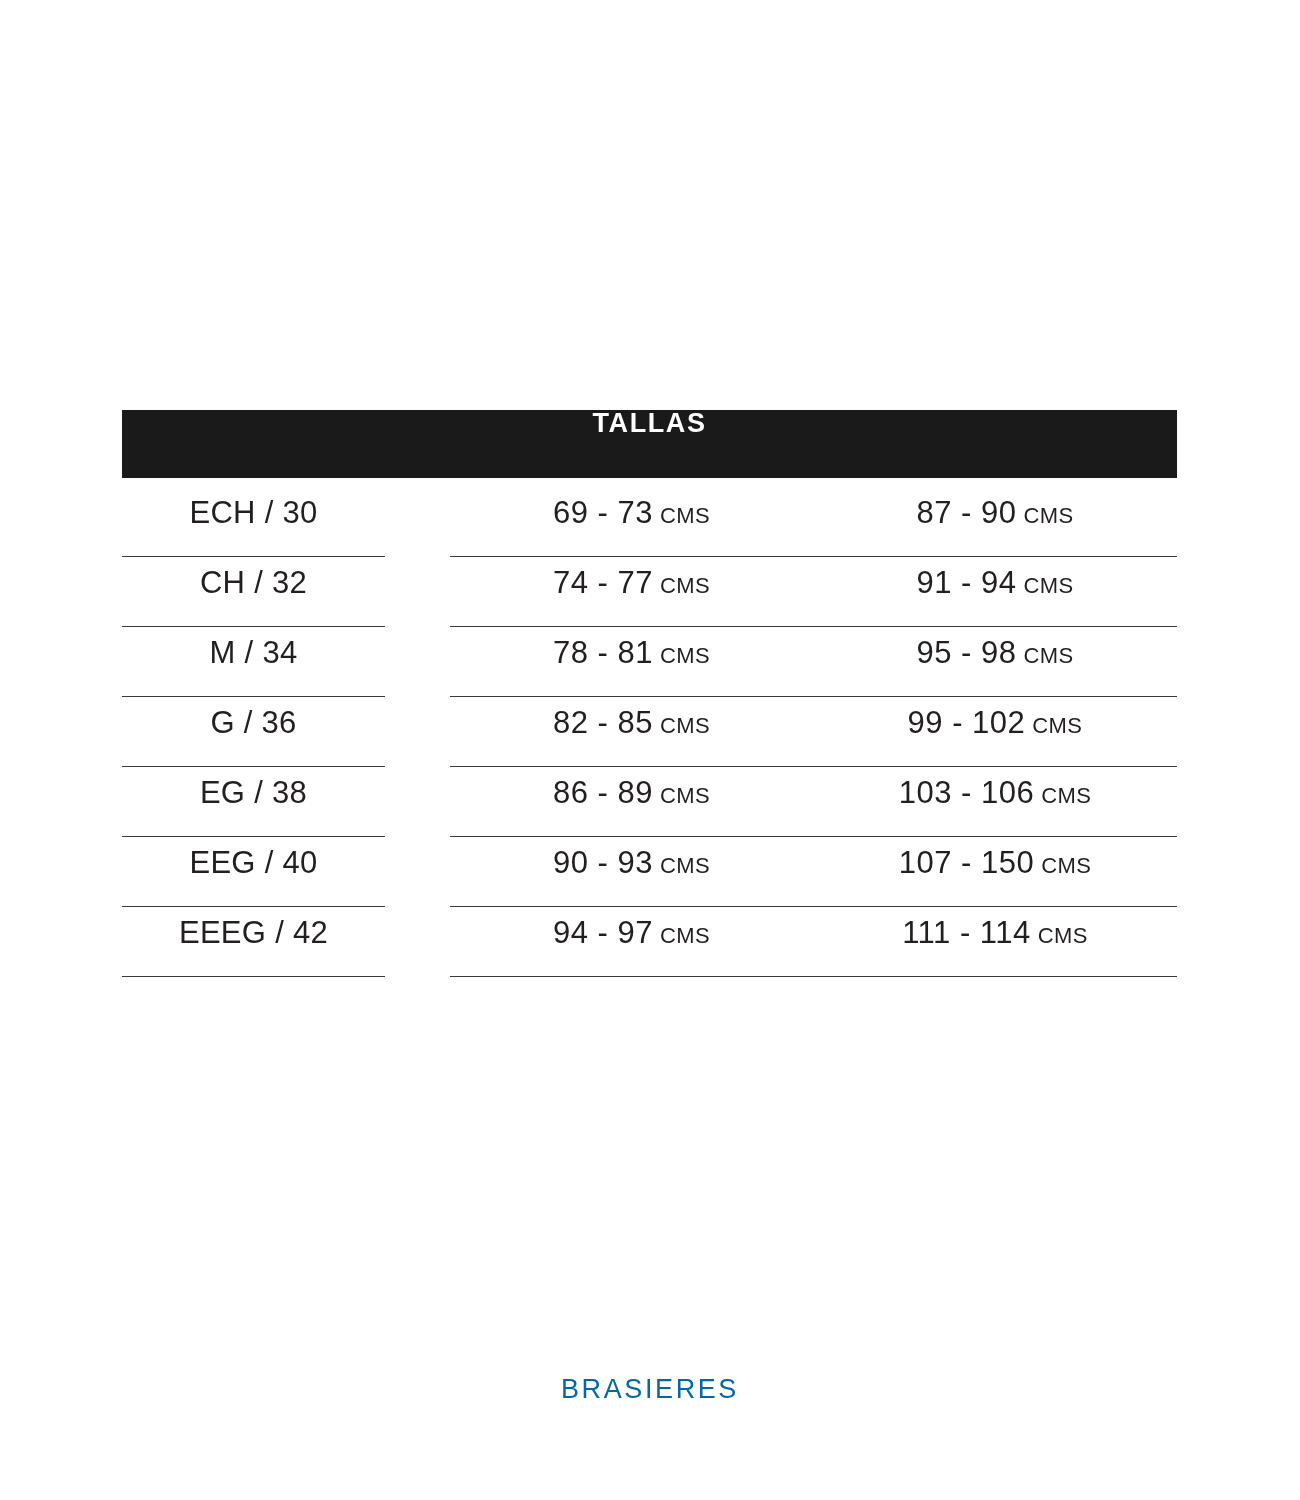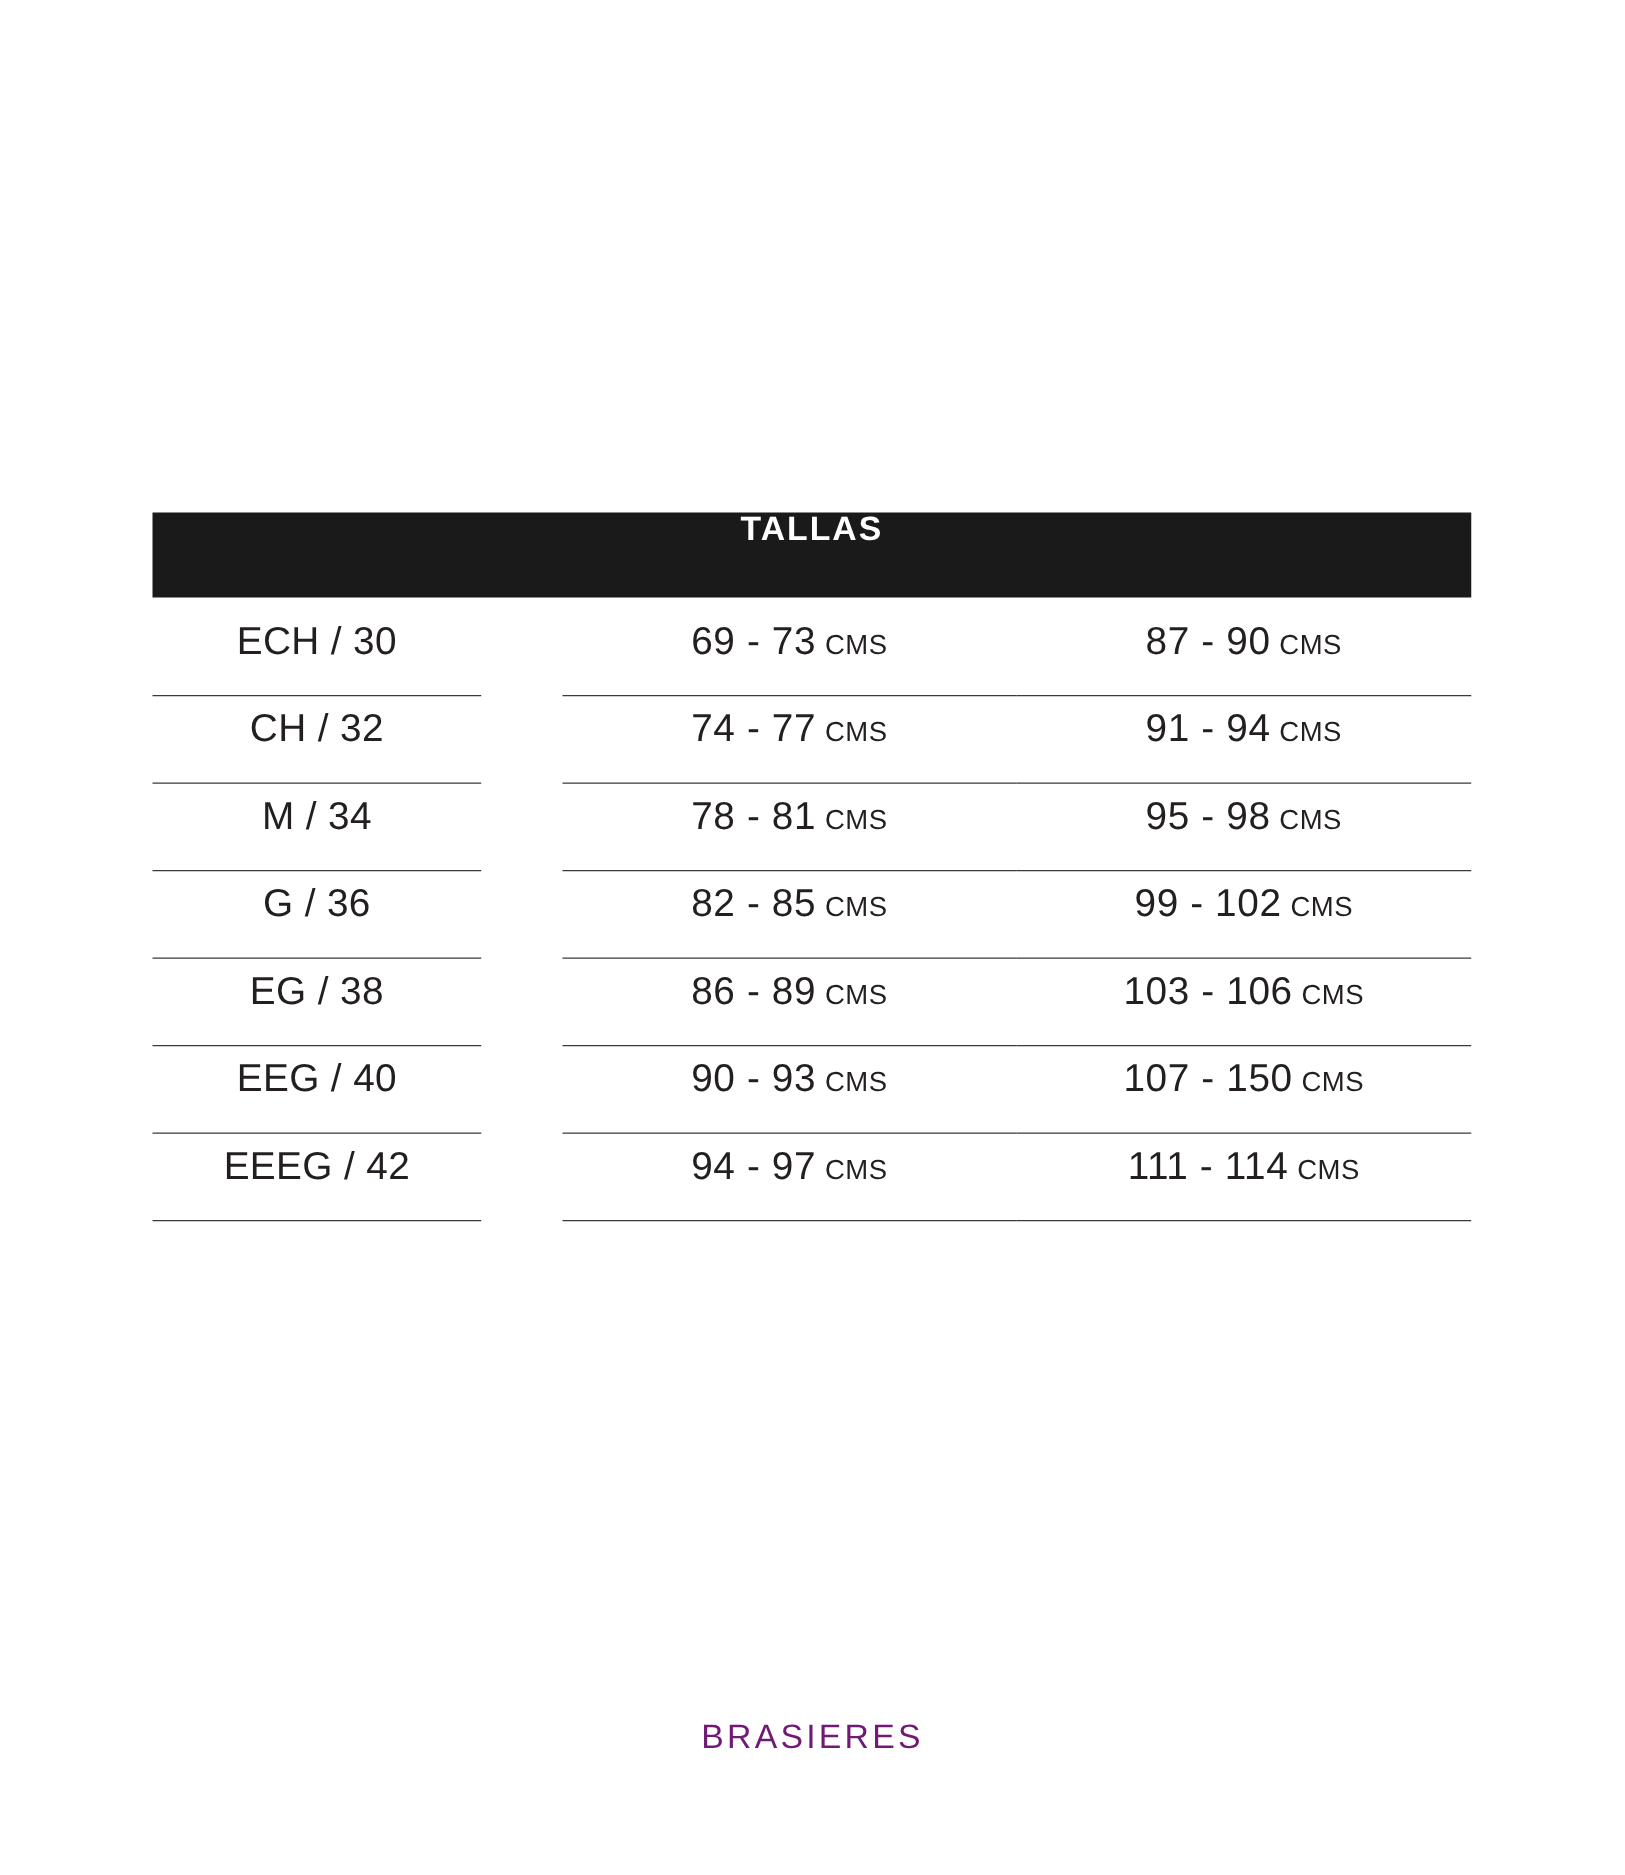--- a/index.html
+++ b/index.html
@@ -131,21 +131,21 @@
 
   
   .footer-label {
     position: absolute;
     left: 0;
     right: 0;
     top: 1374px;
     text-align: center;
     font-size: 27px;
     letter-spacing: 2.6px;
-    color: #701a75;
+    color: #0369a1;
     font-weight: 400;
   }
 </style>
 </head>
 <body>
 
 <div class="page">
 
   <div class="size-table">
 

